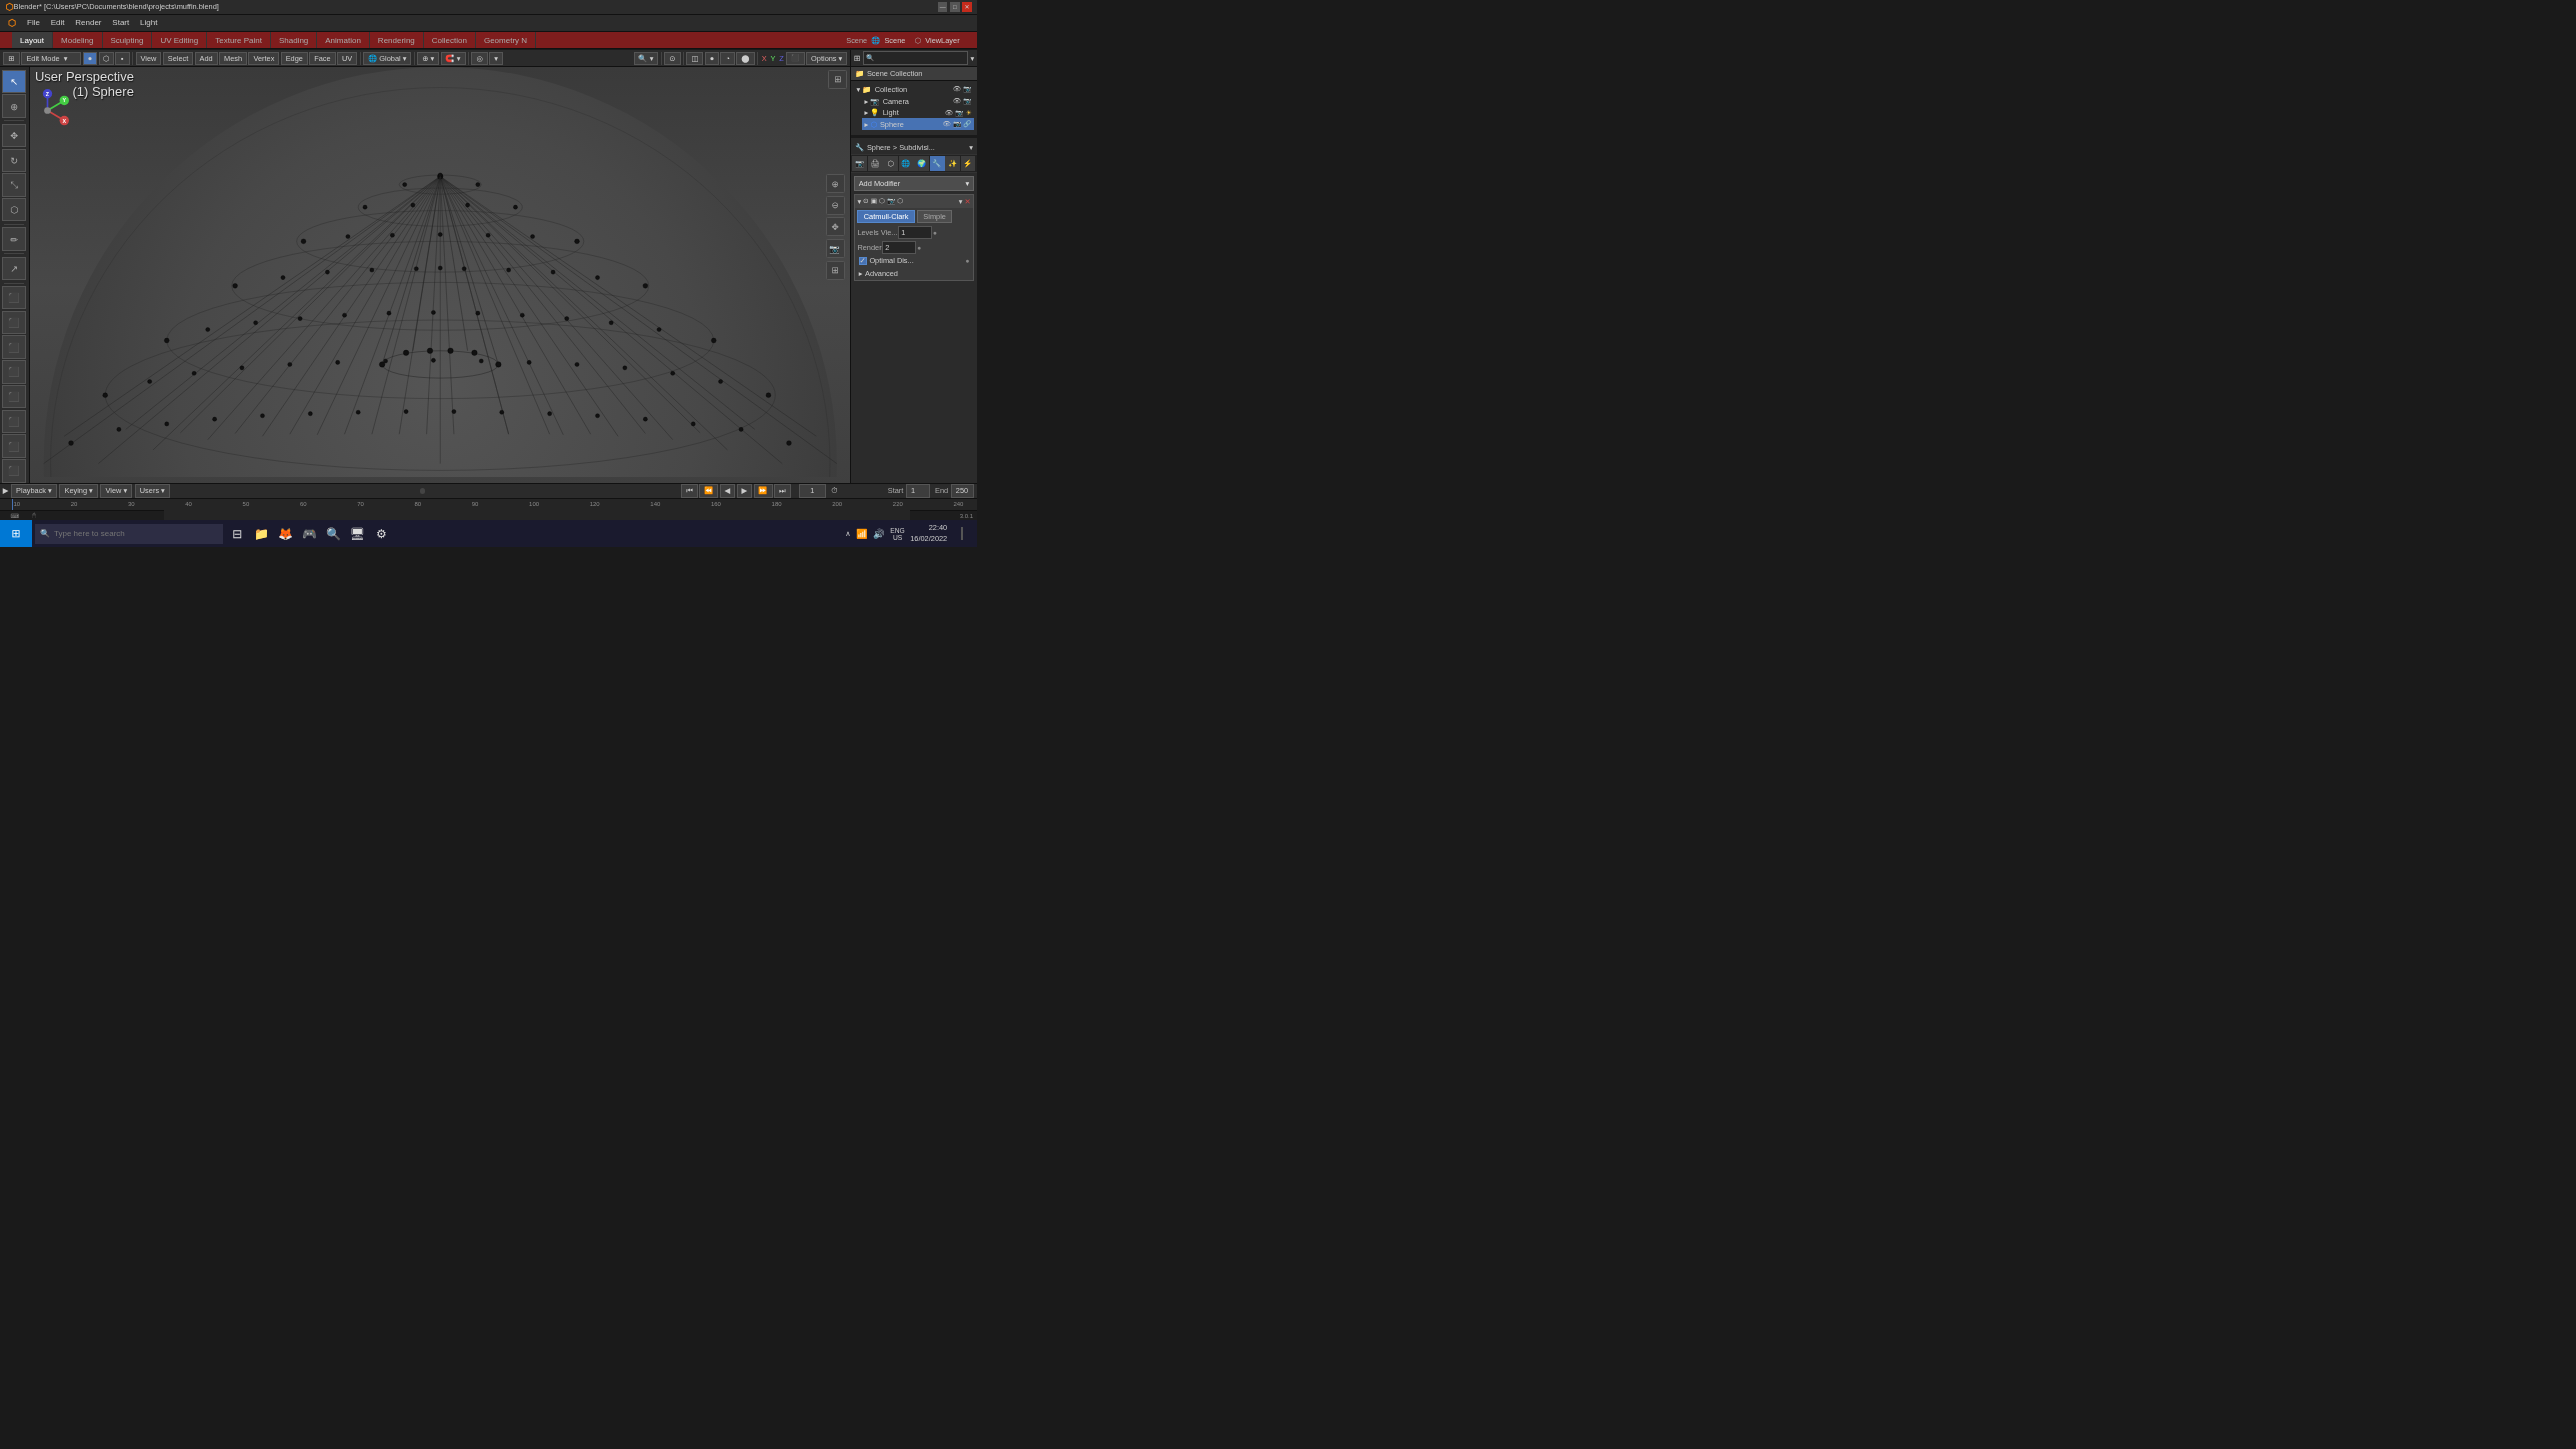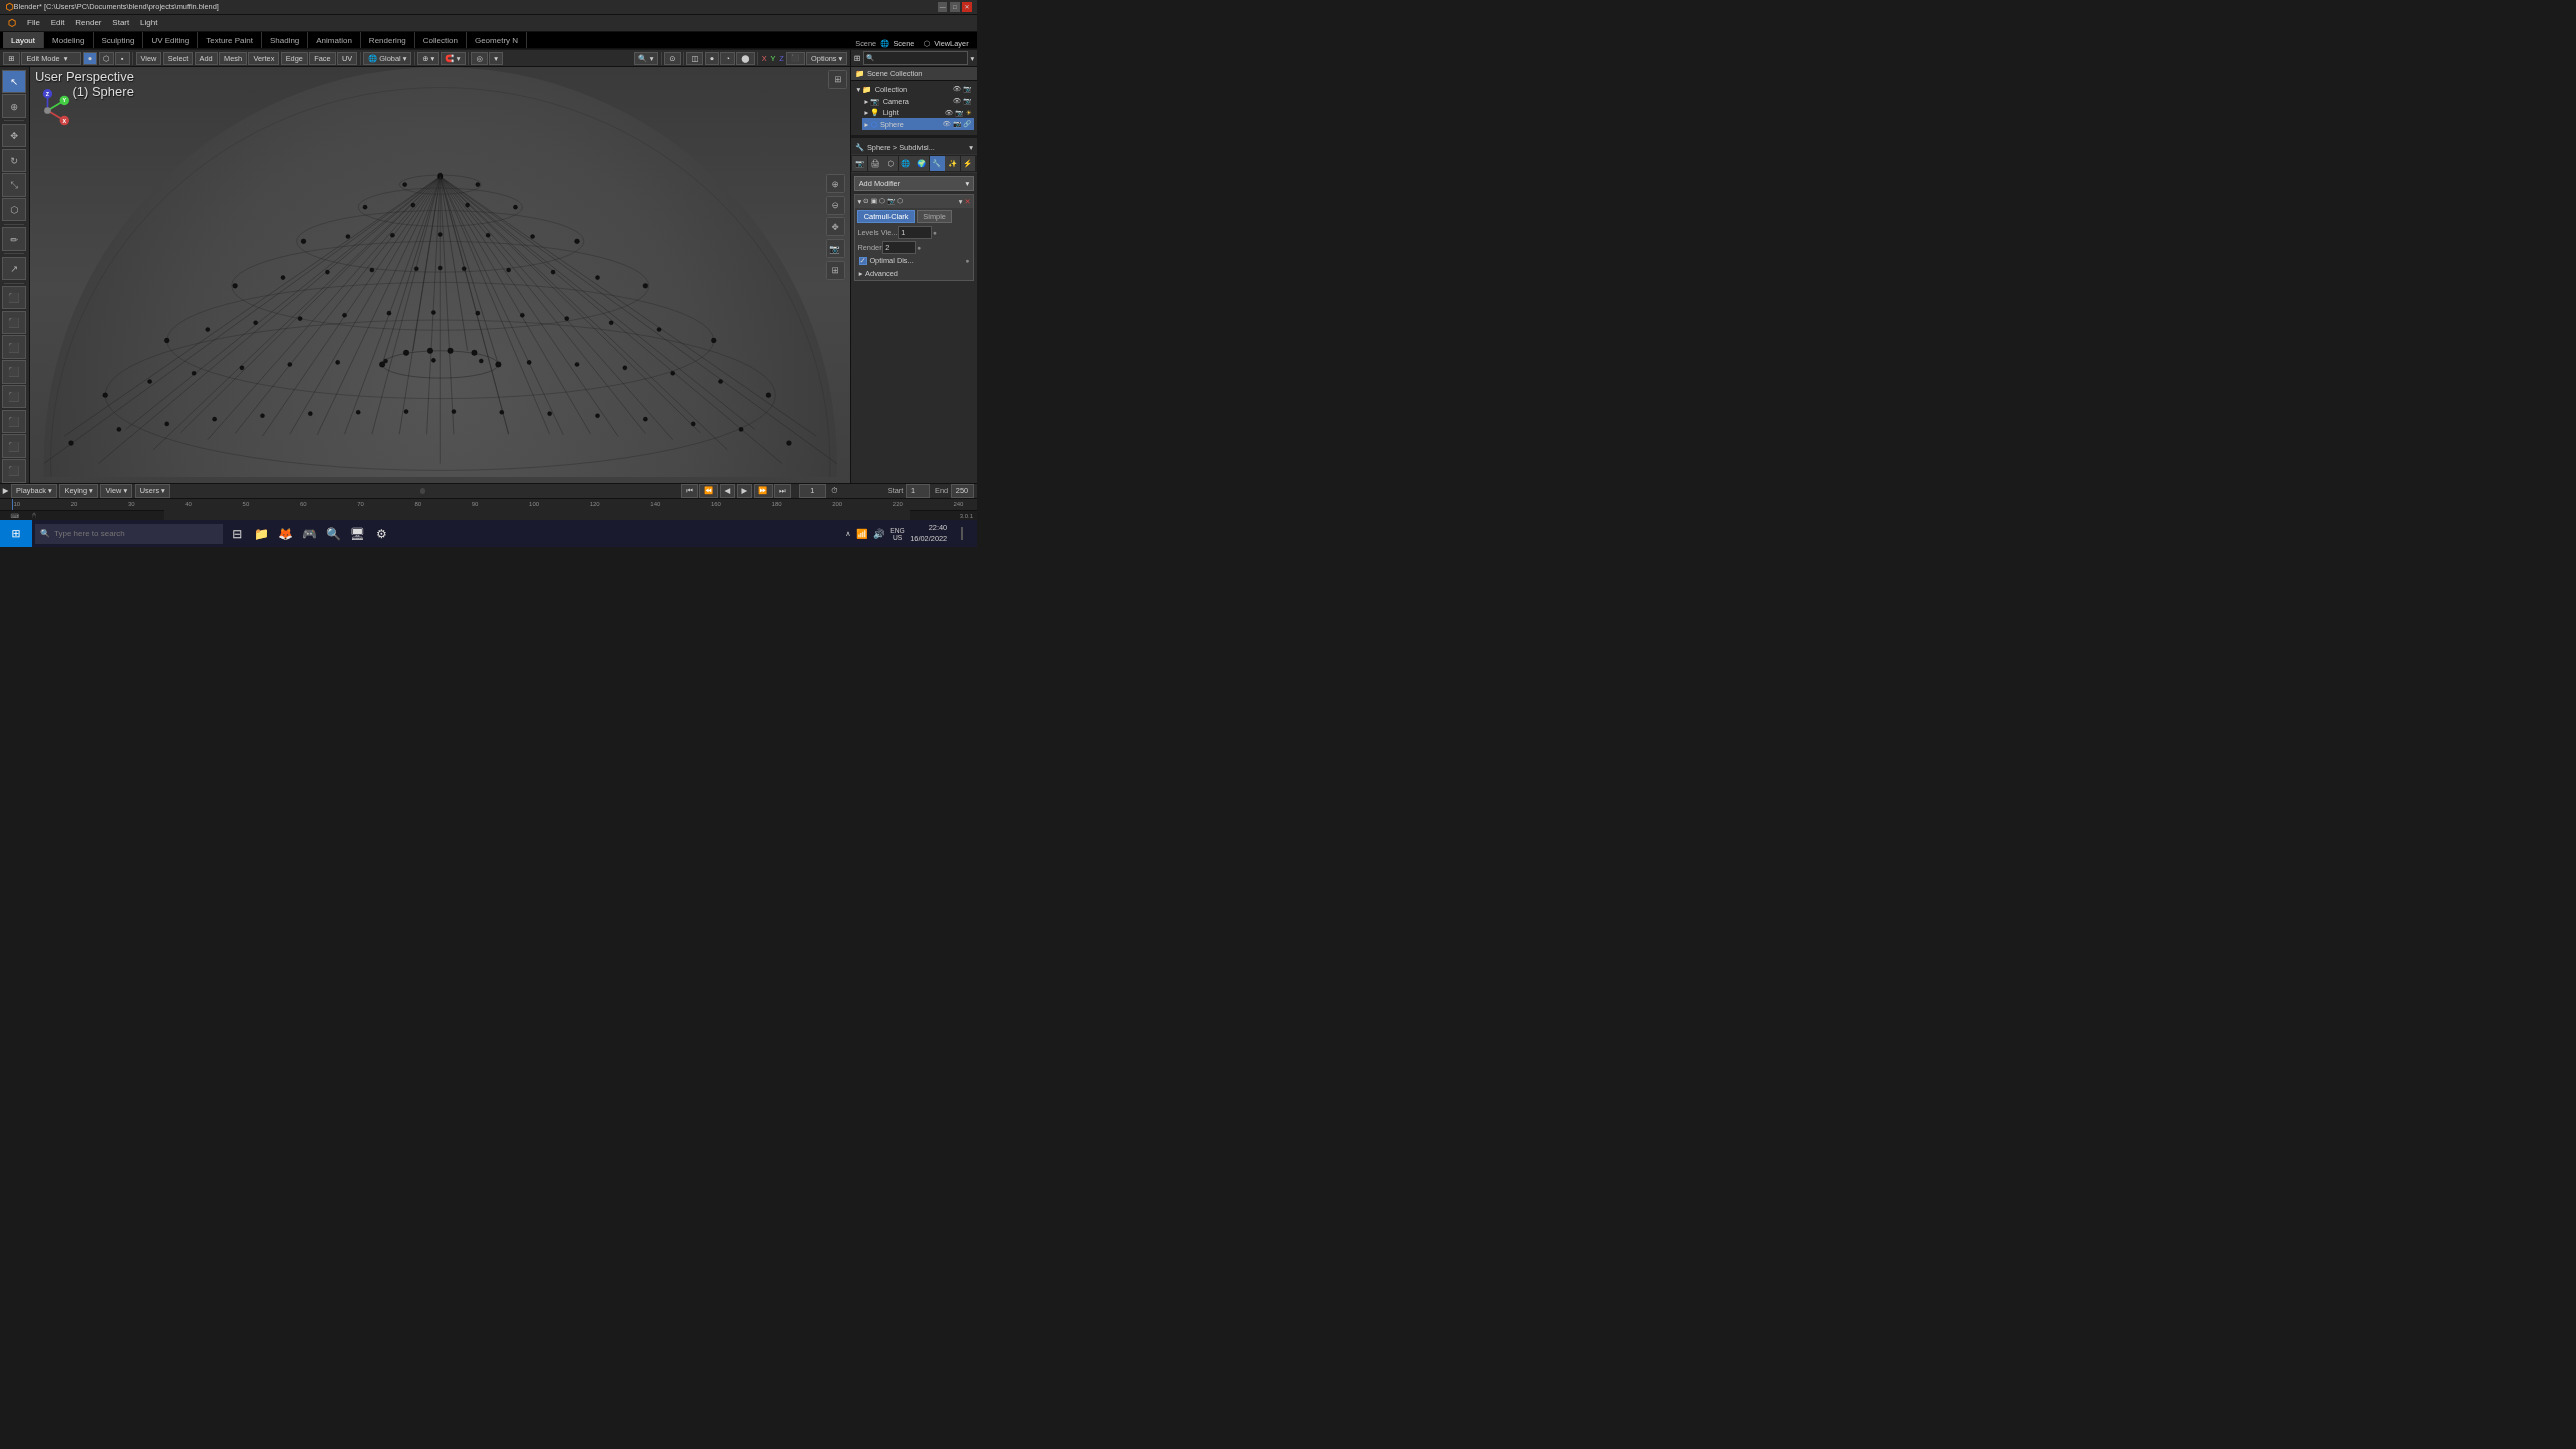--- a/index.html
+++ b/index.html
@@ -61,28 +61,28 @@
       cursor: pointer;
       font-size: 8px;
       color: #ccc;
       height: 100%;
       display: flex; align-items: center;
     }
 
     
     #workspace-tabs {
       height: 17.4px;
-      background: #000000;
-      display: flex;
-      align-items: flex-end;
+      background: #7f1d1d;
+      display: flex;
+      align-items: center;
       position: absolute;
       top: 32px; left: 0; right: 0;
       z-index: 99;
       border-bottom: 0.7px solid #111;
-      padding: 0 3px;
+      padding: 0 12px;
     }
     .workspace-tab {
       padding: 1.3px 8px;
       cursor: pointer;
       font-size: 8px;
       color: #aaa;
       height: 100%;
       display: flex; align-items: center;
       border-right: 0.7px solid #333;
     }

